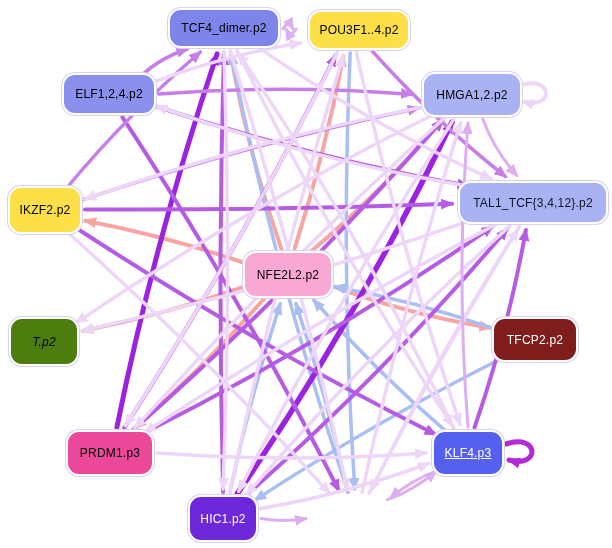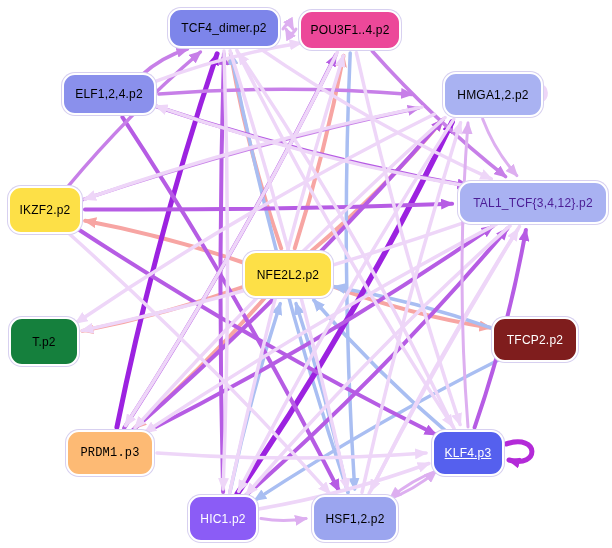--- a/index.html
+++ b/index.html
@@ -118,49 +118,46 @@
       <path d="M 438.6 470.1 Q 411.9 479.7 390.3 498.0" fill="none" stroke="#ddaff0" stroke-width="3" stroke-linecap="round" marker-end="url(#arrow-edge_lav)"></path>
       <path d="M 468.0 427.0 Q 456.0 275.0 468.0 123.0" fill="none" stroke="#ddaff0" stroke-width="3" stroke-linecap="round" marker-end="url(#arrow-edge_lav)"></path>
       <path d="M 482.7 119.0 Q 494.6 150.4 516.8 175.6" fill="none" stroke="#ddaff0" stroke-width="3" stroke-linecap="round" marker-end="url(#arrow-edge_lav)"></path>
       <path d="M 520 85.5 C 554 74.5, 554 110.5, 523 101.5" fill="none" stroke="#eed6f8" stroke-width="4" stroke-linecap="round" marker-end="url(#arrow-edge_pale)"></path>
       <path d="M 506 444 C 540 433, 540 469, 509 460" fill="none" stroke="#b32ad8" stroke-width="5" stroke-linecap="round" marker-end="url(#arrow-edge_loop)"></path>
     </svg>
 
   <div class="node" style="left: 168px; top: 8px; width: 112px; height: 40px; background: rgb(125, 133, 234); color: rgb(0, 0, 0);">
       <span>TCF4_dimer.p2</span>
     </div>
-  <div class="node" style="left: 299px; top: 10px; width: 102px; height: 40px; background: #ec4899; color: rgb(0, 0, 0);">
+  <div class="node" style="left: 308px; top: 10px; width: 102px; height: 40px; background: #fde047; color: rgb(0, 0, 0);">
       <span>POU3F1..4.p2</span>
     </div>
   <div class="node" style="left: 62px; top: 73px; width: 94px; height: 42px; background: rgb(138, 144, 236); color: rgb(0, 0, 0); align-items: center;">
       <span>ELF1,2,4.p2</span>
     </div>
-  <div class="node" style="left: 443px; top: 72px; width: 100px; height: 45px; background: rgb(169, 178, 242); color: rgb(0, 0, 0);">
+  <div class="node" style="left: 422px; top: 72px; width: 100px; height: 45px; background: rgb(169, 178, 242); color: rgb(0, 0, 0);">
       <span>HMGA1,2.p2</span>
     </div>
   <div class="node" style="left: 8px; top: 186px; width: 74px; height: 48px; background: #fde047; color: rgb(0, 0, 0);">
       <span>IKZF2.p2</span>
     </div>
-  <div class="node" style="left: 458px; top: 181px; width: 150px; height: 43px; background: rgb(169, 178, 242); color: #4c1d95;">
+  <div class="node" style="left: 458px; top: 181px; width: 150px; height: 43px; background: rgb(169, 178, 242); color: #0f172a;">
       <span>TAL1_TCF{3,4,12}.p2</span>
     </div>
-  <div class="node" style="left: 243px; top: 251px; width: 90px; height: 47px; background: #fde047; color: rgb(0, 0, 0);">
+  <div class="node" style="left: 243px; top: 251px; width: 90px; height: 47px; background: #f9a8d4; color: rgb(0, 0, 0);">
       <span>NFE2L2.p2</span>
     </div>
-  <div class="node" style="left: 9px; top: 317px; width: 70px; height: 49px; background: #15803d; color: rgb(0, 0, 0);">
+  <div class="node" style="left: 9px; top: 317px; width: 70px; height: 49px; background: #4d7c0f; color: rgb(0, 0, 0); font-style: italic;">
       <span>T.p2</span>
     </div>
   <div class="node" style="left: 492px; top: 317px; width: 86px; height: 45px; background: #7f1d1d; color: rgb(255, 255, 255);">
       <span>TFCP2.p2</span>
     </div>
-  <div class="node" style="left: 66px; top: 430px; width: 88px; height: 46px; background: #fdba74; color: rgb(0, 0, 0); font-family: Liberation Mono, monospace;">
+  <div class="node" style="left: 66px; top: 430px; width: 88px; height: 46px; background: #ec4899; color: rgb(0, 0, 0);">
       <span>PRDM1.p3</span>
     </div>
   <div class="node" style="left: 432px; top: 430px; width: 72px; height: 46px; background: rgb(85, 96, 238); color: rgb(255, 255, 255); text-decoration: underline;">
       <span>KLF4.p3</span>
     </div>
-  <div class="node" style="left: 188px; top: 495px; width: 70px; height: 47px; background: #8b5cf6; color: rgb(255, 255, 255);">
+  <div class="node" style="left: 188px; top: 495px; width: 70px; height: 47px; background: #6d28d9; color: rgb(255, 255, 255);">
       <span>HIC1.p2</span>
-    </div>
-  <div class="node" style="left: 312px; top: 495px; width: 86px; height: 47px; background: rgb(155, 165, 239); color: rgb(0, 0, 0);">
-      <span>HSF1,2.p2</span>
     </div>
 </div>
 
 </body></html>

